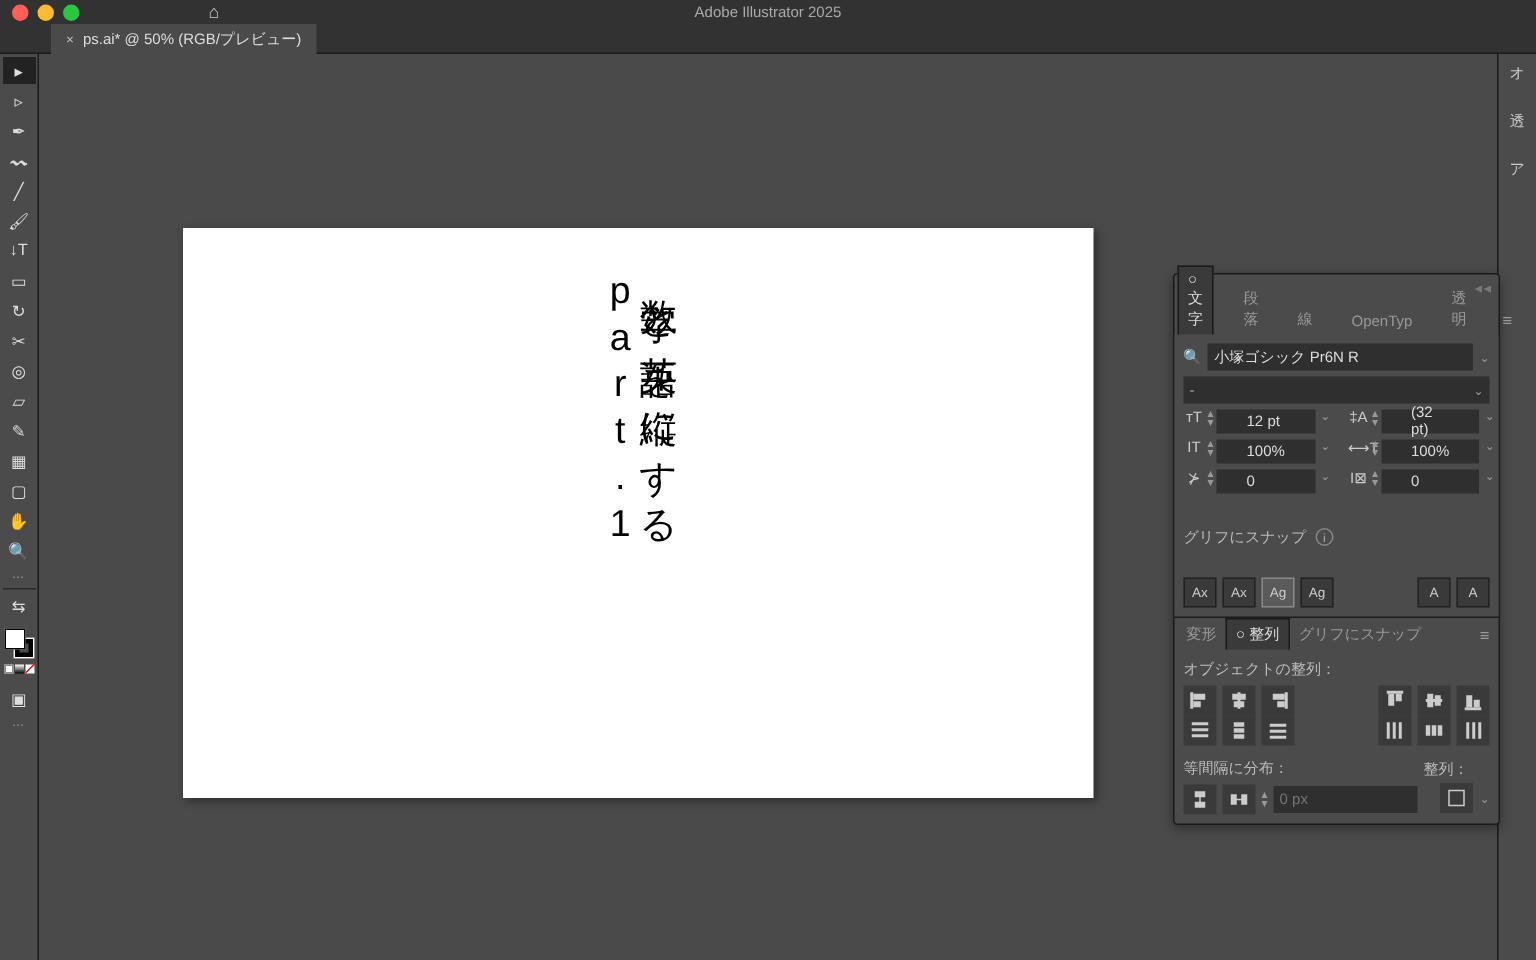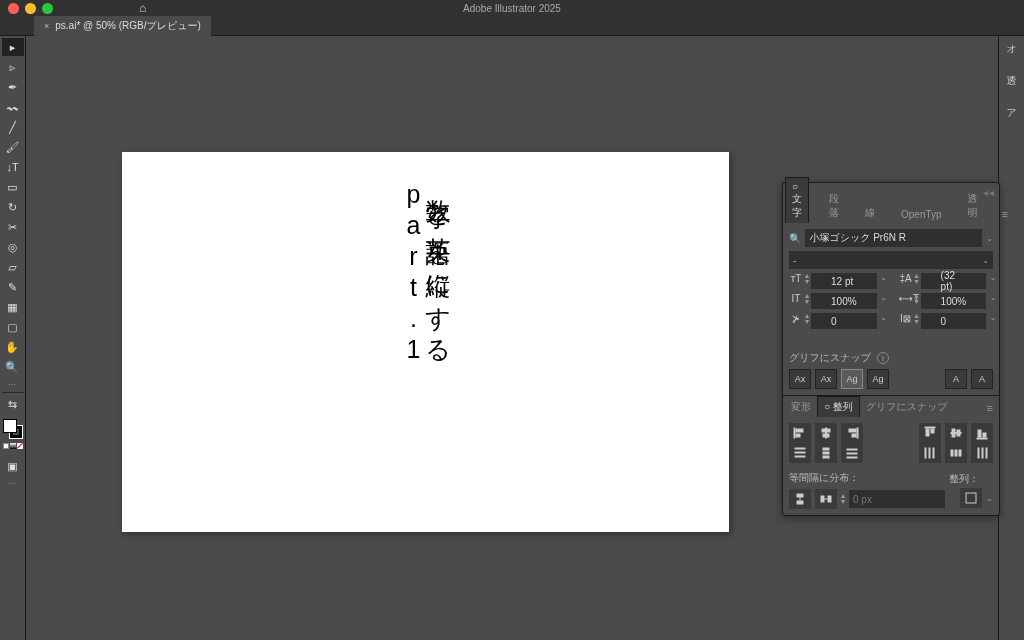--- a/index.html
+++ b/index.html
@@ -49,21 +49,21 @@
   .select-row.full{width:100%;}
   .chev{font-size:8px;color:#999;}
   .prop-grid{display:grid;grid-template-columns:1fr 1fr;gap:4px 10px;}
   .prop{display:flex;align-items:flex-start;gap:2px;}
   .prop .ico{width:14px;font-size:10px;color:#ccc;text-align:center;}
   .prop .upd{font-size:8px;color:#999;line-height:6px;display:flex;flex-direction:column;}
   .prop .val{flex:1;background:#2f2f2f;height:16px;display:flex;align-items:center;padding:0 20px;color:#ddd;font-size:10px;}
   .prop .dd{width:10px;text-align:center;color:#999;font-size:8px;}
   .section-label{font-size:10px;color:#bbb;margin:22px 0 4px;display:flex;align-items:center;gap:6px;}
   .info-circle{width:12px;height:12px;border:1px solid #888;border-radius:50%;display:flex;align-items:center;justify-content:center;font-size:8px;color:#aaa;}
-  .btn-row{display:flex;gap:4px;margin-top:4px;}
+  .btn-row{display:flex;gap:4px;margin-top:20px;}
   .sq-btn{width:22px;height:20px;background:#3a3a3a;border:1px solid #222;display:flex;align-items:center;justify-content:center;font-size:9px;color:#ccc;cursor:pointer;}
   .sq-btn.sel{background:#5a5a5a;border-color:#888;}
   .spacer{flex:1;}
 
   .align-tabs{display:flex;height:22px;align-items:flex-end;padding:0 2px;border-top:1px solid #1a1a1a;}
   .align-body{padding:6px;}
   .align-label{font-size:10px;color:#bbb;margin-bottom:4px;}
   .align-row{display:flex;gap:4px;align-items:center;}
   .align-btn{width:22px;height:20px;background:#3a3a3a;display:flex;align-items:center;justify-content:center;cursor:pointer;}
   .align-btn svg{width:14px;height:14px;stroke:#ccc;fill:#ccc;}
@@ -232,20 +232,21 @@
         </div>
       </div>
 
       <div class="align-tabs">
         <div class="ptab">変形</div>
         <div class="ptab active">○ 整列</div>
         <div class="ptab">グリフにスナップ</div>
         <div class="ptab-menu">≡</div>
       </div>
       <div class="align-body">
+        <div class="align-label">オブジェクトの整列：</div>
         <div class="align-row">
           <div class="align-btn">
               <svg viewBox="0 0 14 14">
                 <rect x="1" y="2" width="1" height="10"></rect>
                 <rect x="3" y="3" width="7" height="3"></rect>
                 <rect x="3" y="8" width="4" height="3"></rect>
               </svg>
             </div>
           <div class="align-btn">
               <svg viewBox="0 0 14 14">

